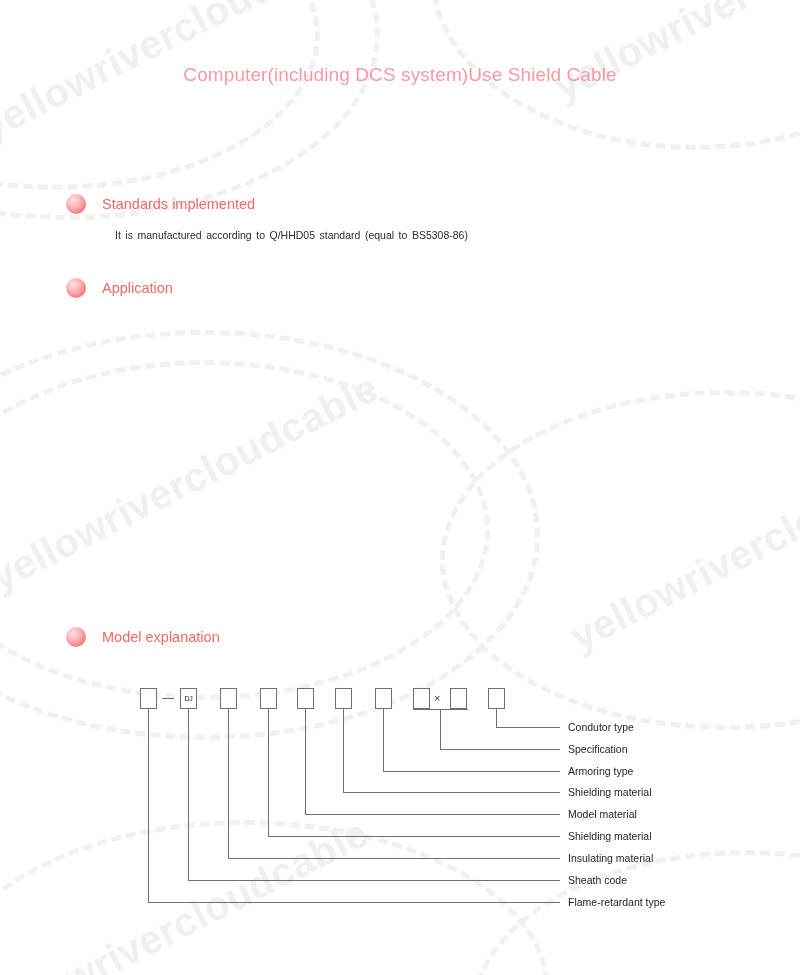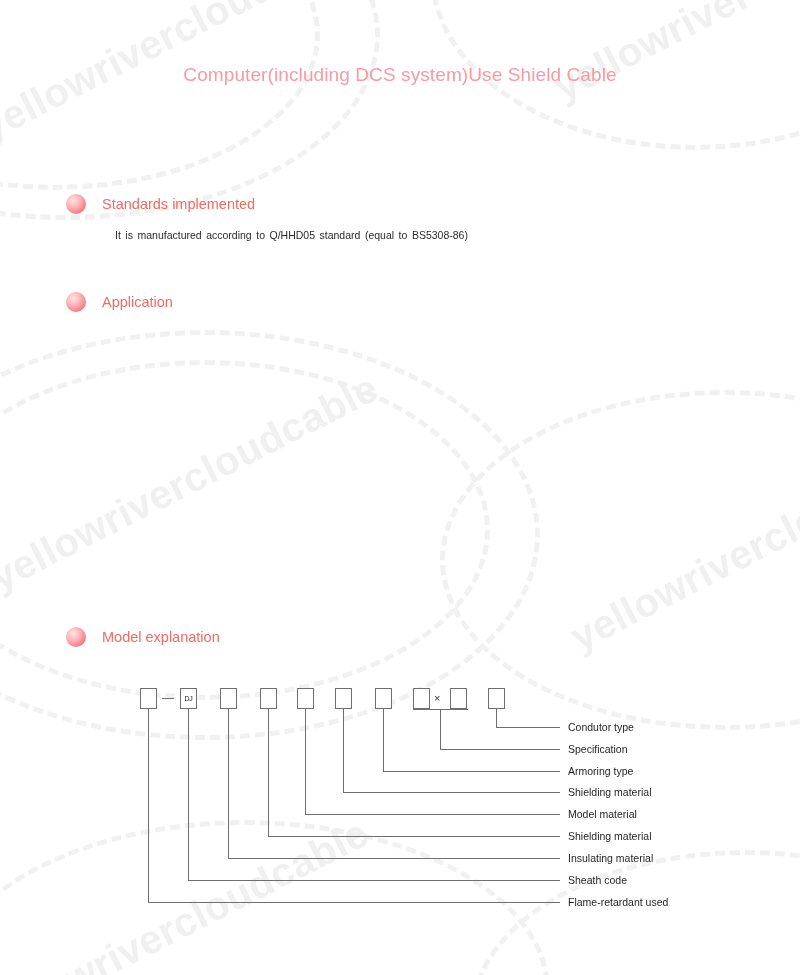--- a/index.html
+++ b/index.html
@@ -170,21 +170,21 @@
     <div class="section" style="top:194px;">
       <div class="section-head">
         <span class="bullet"></span>
         <span class="section-title">Standards  implemented</span>
       </div>
     </div>
     <div class="body-text" style="left:115px; top:226px; width:600px;">
       <span>It is manufactured according to Q/HHD05 standard (equal to BS5308-86)</span>
     </div>
 
-    <div class="section" style="top:292px;">
+    <div class="section" style="top:278px;">
       <div class="section-head">
         <span class="bullet"></span>
         <span class="section-title">Application</span>
       </div>
     </div>
 
     <div class="section" style="top:627px;">
       <div class="section-head">
         <span class="bullet"></span>
         <span class="section-title">Model explanation</span>
@@ -236,17 +236,17 @@
       <div class="hline" style="left:148px; top:902px; width:412px;"></div>
 
       <div class="mlabel" style="left:568px; top:721px;">Condutor type</div>
       <div class="mlabel" style="left:568px; top:743px;">Specification</div>
       <div class="mlabel" style="left:568px; top:765px;">Armoring type</div>
       <div class="mlabel" style="left:568px; top:786px;">Shielding material</div>
       <div class="mlabel" style="left:568px; top:808px;">Model material</div>
       <div class="mlabel" style="left:568px; top:830px;">Shielding material</div>
       <div class="mlabel" style="left:568px; top:852px;">Insulating material</div>
       <div class="mlabel" style="left:568px; top:874px;">Sheath code</div>
-      <div class="mlabel" style="left:568px; top:896px;">Flame-retardant used</div>
+      <div class="mlabel" style="left:568px; top:896px;">Flame-retardant type</div>
 
     </div>
   </div>
 </div>
 
 </body></html>

